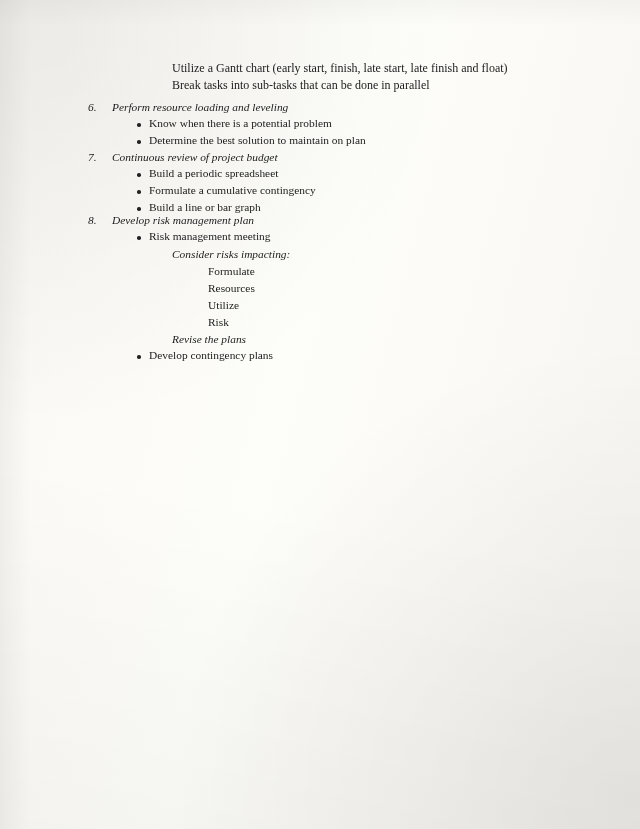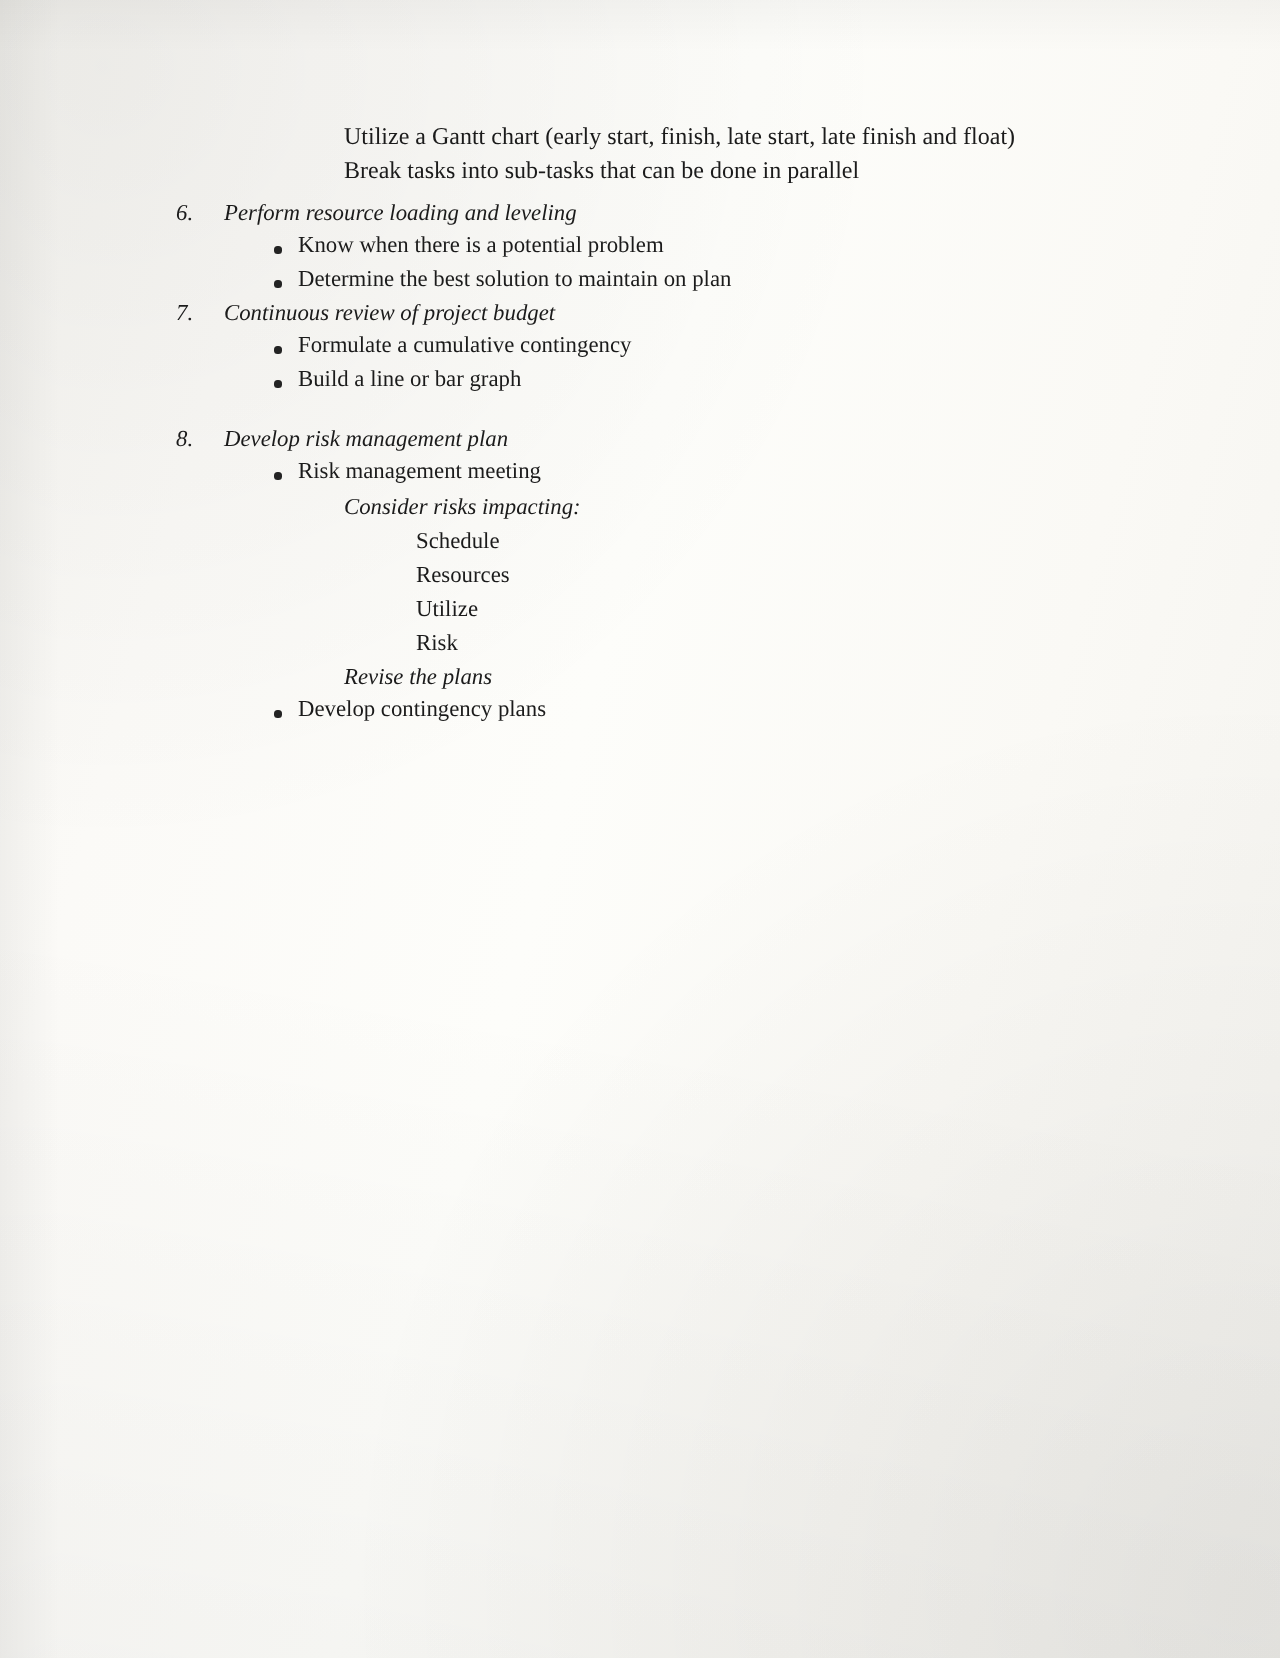--- a/index.html
+++ b/index.html
@@ -133,20 +133,24 @@
       </div>
     </div>
 
     <div class="num-block block7">
       <div class="num-row">
         <span class="num-marker">7.</span>
         <span class="num-heading">Continuous review of  project budget</span>
       </div>
       <div class="bullet-row">
         <span class="bullet-dot"></span>
+        <span class="bullet-text">Build a periodic spreadsheet</span>
+      </div>
+      <div class="bullet-row">
+        <span class="bullet-dot"></span>
         <span class="bullet-text">Formulate a cumulative contingency</span>
       </div>
       <div class="bullet-row">
         <span class="bullet-dot"></span>
         <span class="bullet-text">Build a line or bar graph</span>
       </div>
     </div>
 
     <div class="num-block block8">
       <div class="num-row">
@@ -154,21 +158,21 @@
         <span class="num-heading">Develop risk management plan</span>
       </div>
       <div class="bullet-row">
         <span class="bullet-dot"></span>
         <span class="bullet-text">Risk management meeting</span>
       </div>
       <div class="bullet-row">
         <span class="sub-text lvl2">Consider risks impacting:</span>
       </div>
       <div class="bullet-row">
-        <span class="sub-text lvl3">Schedule</span>
+        <span class="sub-text lvl3">Formulate</span>
       </div>
       <div class="bullet-row">
         <span class="sub-text lvl3">Resources</span>
       </div>
       <div class="bullet-row">
         <span class="sub-text lvl3">Utilize</span>
       </div>
       <div class="bullet-row">
         <span class="sub-text lvl3">Risk</span>
       </div>

